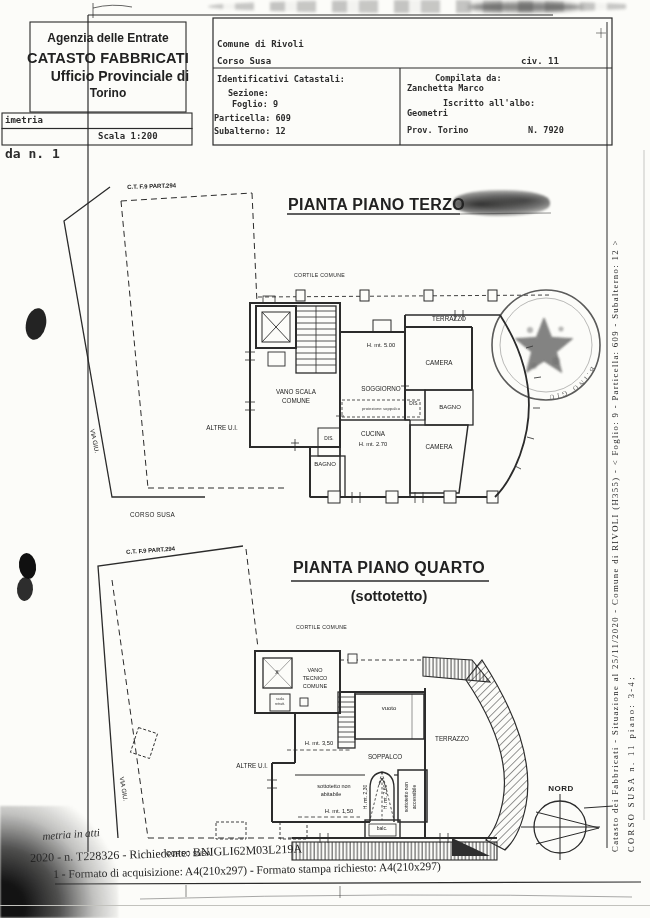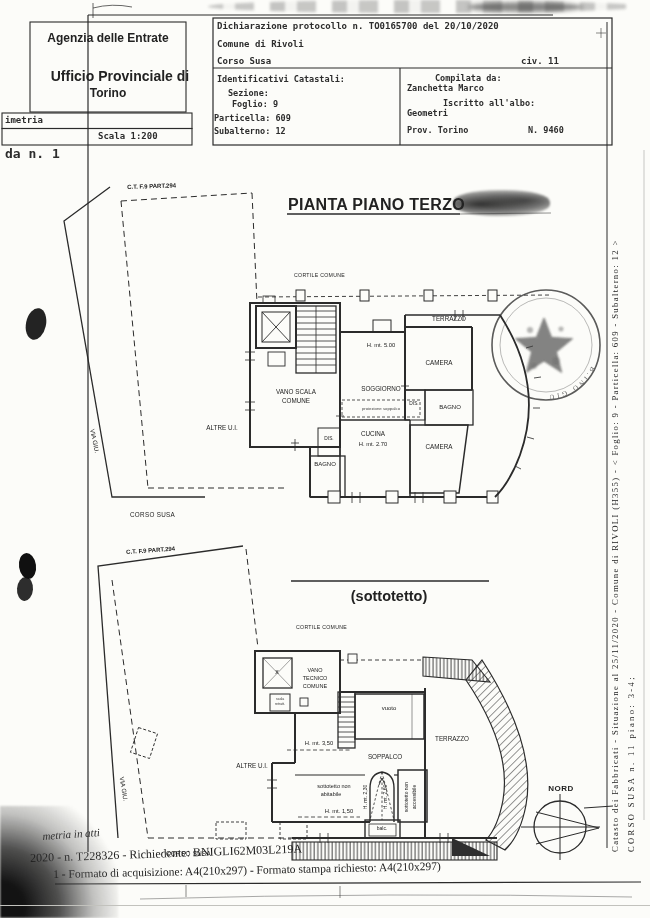--- a/index.html
+++ b/index.html
@@ -247,44 +247,44 @@
 
     <g stroke="#2b2b2b" fill="none">
       <line x1="55" y1="884" x2="641" y2="882" stroke-width="1.2"></line>
       <path d="M140,899 Q390,892 632,897" stroke-width="0.8" opacity="0.5"></path>
       <line x1="186" y1="885" x2="186" y2="897" stroke-width="0.8" opacity="0.7"></line>
       <line x1="340" y1="886" x2="340" y2="898" stroke-width="0.8" opacity="0.7"></line>
     </g>
   </svg>
 
   <div class="l bold" style="left:108px;top:39px;transform:translate(-50%,-50%);font-size:12px;">Agenzia delle Entrate</div>
+  <div class="l bold" style="left:108px;top:58px;transform:translate(-50%,-50%);font-size:14.5px;letter-spacing:.2px;">CATASTO FABBRICATI</div>
   <div class="l bold" style="left:120px;top:77px;transform:translate(-50%,-50%);font-size:14px;text-align:center;">Ufficio Provinciale di</div>
   <div class="l bold" style="left:108px;top:94px;transform:translate(-50%,-50%);font-size:12px;">Torino</div>
 
   <div class="l m" style="left:5px;top:115px;font-size:9px;">imetria</div>
   <div class="l m" style="left:5px;top:147px;font-size:13px;">da n. 1</div>
   <div class="l m" style="left:98px;top:131px;font-size:9px;">Scala 1:200</div>
 
-  <div class="l m" style="left:217px;top:21px;font-size:9px;">Dichiarazione protocollo n. TO0165700 del  20/10/2020</div>
   <div class="l m" style="left:217px;top:39px;font-size:9px;">Comune di Rivoli</div>
   <div class="l m" style="left:217px;top:56px;font-size:9px;">Corso Susa</div>
   <div class="l m" style="left:521px;top:56px;font-size:9px;">civ. 11</div>
 
   <div class="l m" style="left:217px;top:75px;font-size:8.5px;text-align:right;">Identificativi Catastali:</div>
   <div class="l m" style="left:228px;top:89px;font-size:8.5px;text-align:center;">Sezione:</div>
   <div class="l m" style="left:232px;top:100px;font-size:8.5px;">Foglio: 9</div>
   <div class="l m" style="left:214px;top:114px;font-size:8.5px;">Particella: 609</div>
   <div class="l m" style="left:214px;top:127px;font-size:8.5px;">Subalterno: 12</div>
 
   <div class="l m" style="left:407px;top:74px;font-size:8.5px;margin-left:28px;">Compilata da:</div>
   <div class="l m" style="left:407px;top:84px;font-size:8.5px;">Zanchetta Marco</div>
   <div class="l m" style="left:407px;top:99px;font-size:8.5px;margin-left:36px;">Iscritto all'albo:</div>
   <div class="l m" style="left:407px;top:109px;font-size:8.5px;">Geometri</div>
   <div class="l m" style="left:407px;top:126px;font-size:8.5px;">Prov. Torino</div>
-  <div class="l m" style="left:528px;top:126px;font-size:8.5px;">N. 9460</div>
+  <div class="l m" style="left:528px;top:126px;font-size:8.5px;">N. 7920</div>
 
   <div class="l bold" style="left:288px;top:196px;font-size:16px;letter-spacing:.3px;">PIANTA PIANO TERZO</div>
   <div class="l" style="left:294px;top:273px;font-size:5.2px;letter-spacing:.3px;">CORTILE COMUNE</div>
   <div class="l bold" style="left:127px;top:184px;font-size:6px;transform:rotate(-2deg);transform-origin:0 0;">C.T. F.9 PART.294</div>
   <div class="l" style="left:449px;top:319px;transform:translate(-50%,-50%);font-size:6.3px;">TERRAZZO</div>
   <div class="l" style="left:381px;top:345px;transform:translate(-50%,-50%);font-size:5.8px;">H. mt. 5.00</div>
   <div class="l" style="left:439px;top:363px;transform:translate(-50%,-50%);font-size:6.3px;">CAMERA</div>
   <div class="l" style="left:381px;top:389px;transform:translate(-50%,-50%);font-size:6.3px;">SOGGIORNO</div>
   <div class="l" style="left:381px;top:409px;transform:translate(-50%,-50%);font-size:4.3px;color:#444;">proiezione soppalco</div>
   <div class="l" style="left:296px;top:392px;transform:translate(-50%,-50%);font-size:6.3px;">VANO SCALA</div>
@@ -293,20 +293,21 @@
   <div class="l" style="left:450px;top:407px;transform:translate(-50%,-50%);font-size:6px;">BAGNO</div>
   <div class="l" style="left:373px;top:434px;transform:translate(-50%,-50%);font-size:6.3px;">CUCINA</div>
   <div class="l" style="left:373px;top:444px;transform:translate(-50%,-50%);font-size:5.8px;">H. mt. 2.70</div>
   <div class="l" style="left:439px;top:447px;transform:translate(-50%,-50%);font-size:6.3px;">CAMERA</div>
   <div class="l" style="left:329px;top:439px;transform:translate(-50%,-50%);font-size:4.8px;">DIS.</div>
   <div class="l" style="left:325px;top:464px;transform:translate(-50%,-50%);font-size:6px;">BAGNO</div>
   <div class="l" style="left:222px;top:428px;transform:translate(-50%,-50%);font-size:6.3px;">ALTRE U.I.</div>
   <div class="l" style="left:95px;top:441px;transform:translate(-50%,-50%) rotate(78deg);font-size:6.3px;">VIA GIU.</div>
   <div class="l" style="left:130px;top:511px;font-size:6.3px;letter-spacing:.3px;">CORSO SUSA</div>
 
+  <div class="l bold" style="left:293px;top:559px;font-size:16px;letter-spacing:.3px;">PIANTA PIANO QUARTO</div>
   <div class="l bold" style="left:389px;top:596px;transform:translate(-50%,-50%);font-size:14.5px;">(sottotetto)</div>
   <div class="l" style="left:296px;top:625px;font-size:5.2px;letter-spacing:.3px;">CORTILE COMUNE</div>
   <div class="l bold" style="left:126px;top:549px;font-size:6px;transform:rotate(-4deg);transform-origin:0 0;">C.T. F.9 PART.294</div>
   <div class="l" style="left:315px;top:670px;transform:translate(-50%,-50%);font-size:5.5px;">VANO</div>
   <div class="l" style="left:315px;top:678px;transform:translate(-50%,-50%);font-size:5.5px;">TECNICO</div>
   <div class="l" style="left:315px;top:686px;transform:translate(-50%,-50%);font-size:5.5px;">COMUNE</div>
   <div class="l" style="left:277px;top:672px;transform:translate(-50%,-50%);font-size:7px;">x</div>
   <div class="l" style="left:280px;top:700px;transform:translate(-50%,-50%);font-size:3.5px;color:#333;">scala</div>
   <div class="l" style="left:280px;top:705px;transform:translate(-50%,-50%);font-size:3.5px;color:#333;">retratt.</div>
   <div class="l" style="left:389px;top:708px;transform:translate(-50%,-50%);font-size:6px;">vuoto</div>

